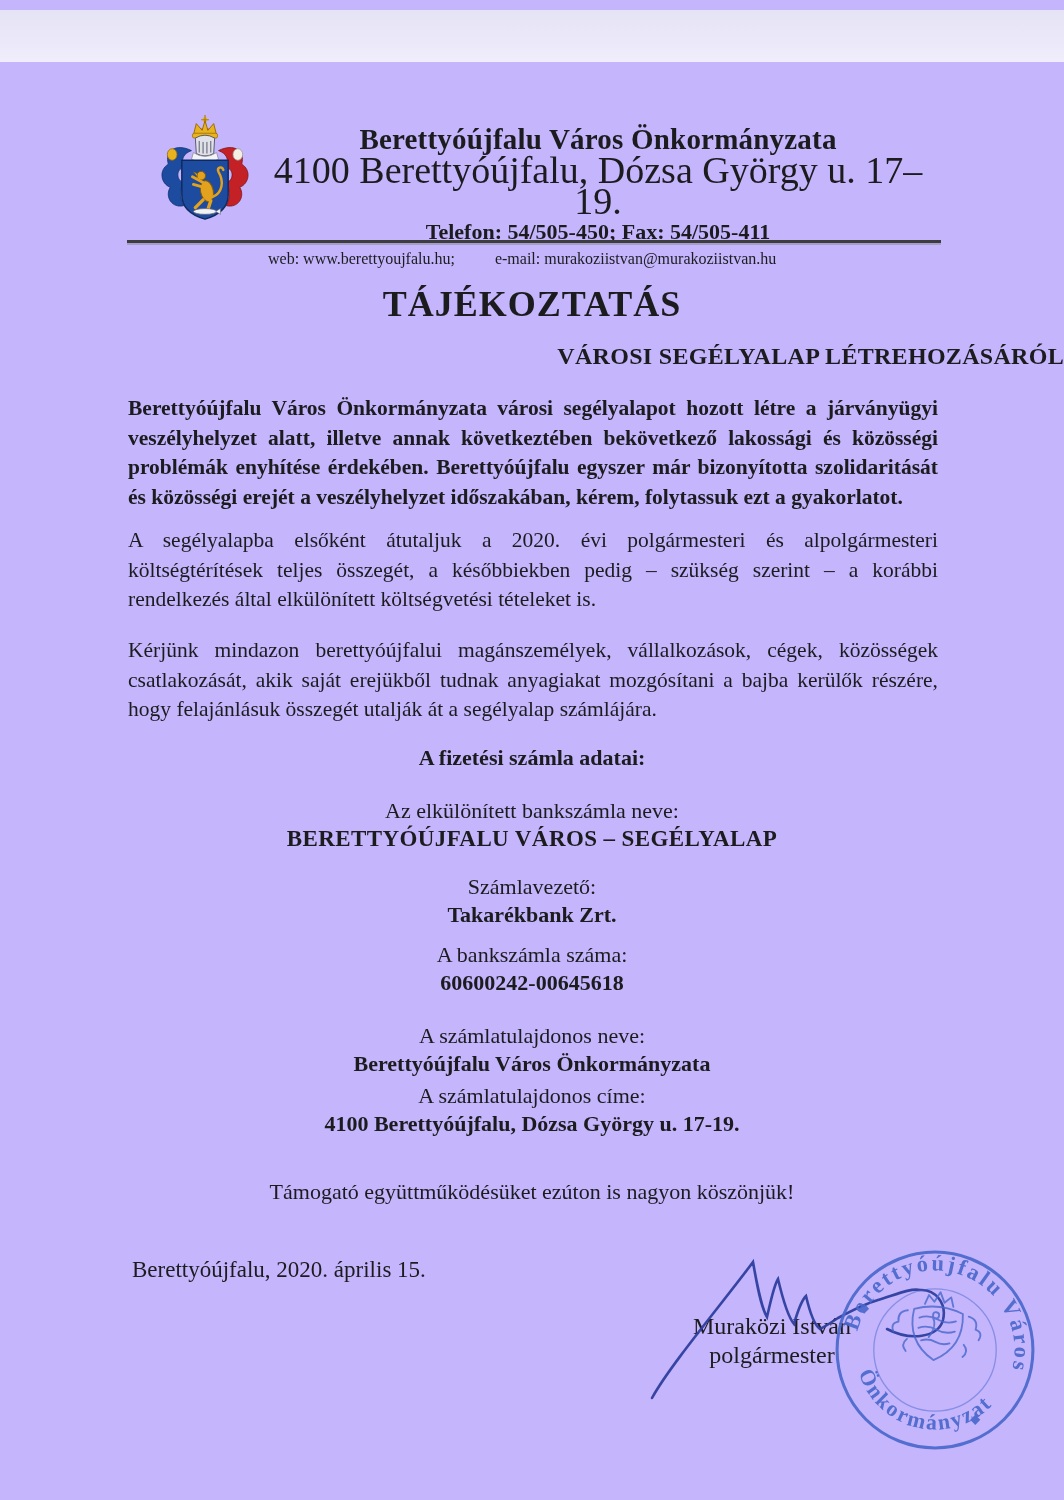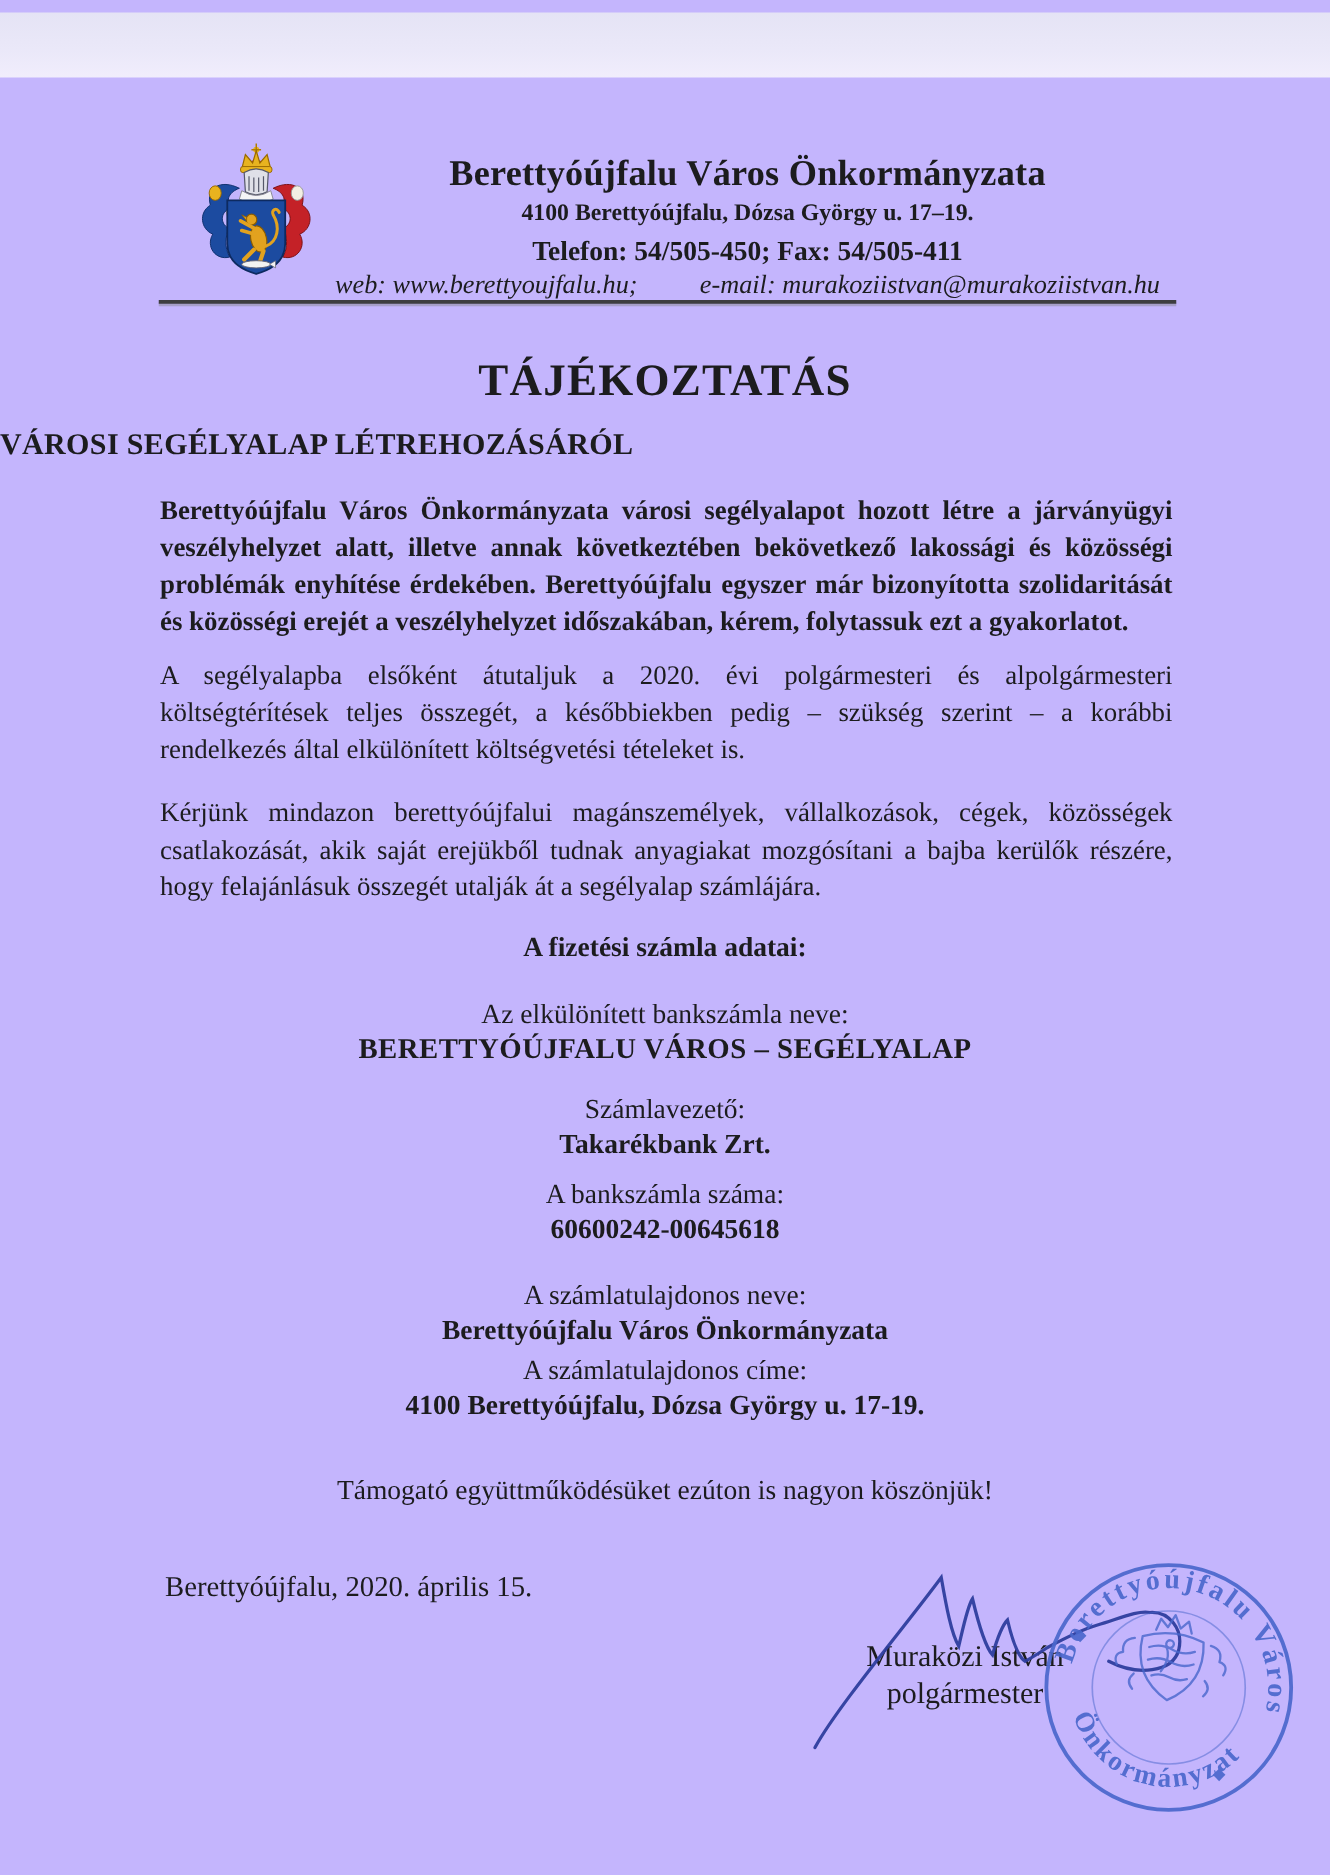--- a/index.html
+++ b/index.html
@@ -13,33 +13,33 @@
     overflow:hidden;
   }
   .scan-band {
     position:absolute; left:0; top:10px; width:100%; height:52px;
     background:linear-gradient(180deg,#edeff3 0%, #f4f5f8 60%, #fcfbfc 100%);
     opacity:.8;
   }
   .letterhead-logo { position:absolute; left:146px; top:112px; width:118px; height:112px; }
   .head-text { position:absolute; left:268px; top:124px; width:660px; text-align:center; }
   .org  { font-size:29px; font-weight:bold; line-height:31px; letter-spacing:.2px; }
-  .addr { font-size:19px; font-weight:bold; line-height:31px; }
+  .addr { font-size:38px; font-weight:normal; line-height:31px; }
   .tel  { font-size:22px; font-weight:bold; line-height:29px; }
-  .web  { font-size:21px; line-height:25px; display:flex; justify-content:space-between; gap:40px;font-style:italic; }
+  .web  { font-size:16px; line-height:25px; display:flex; justify-content:flex-start; gap:40px; }
   .rule {
     position:absolute; left:127px; top:240px; width:814px; height:3px;
     background:#3d3d40; box-shadow:0 2px 0 rgba(130,130,135,.45);
   }
   .title {
     position:absolute; left:0; top:283px; width:100%; text-align:center;
     font-size:36px; font-weight:bold; letter-spacing:1px;
   }
   .subtitle {
-    position:absolute; left:0; top:343px; width:100%; text-align:left;
+    position:absolute; left:0; top:343px; width:100%; text-align:right;
     font-size:24px; font-weight:bold; letter-spacing:.3px;
   }
   .para {
     position:absolute; left:128px; width:810px;
     font-size:21.5px; line-height:29.5px; text-align:justify;
   }
   .p1 { top:394px;font-weight:bold; } .p2 { top:526px; } .p3 { top:636px; }
   .centerline { position:absolute; left:0; width:100%; text-align:center; font-size:22px; line-height:28px; }
   .acct-head { top:744px; font-weight:bold; }
   .acct-group { position:absolute; left:0; width:100%; text-align:center; font-size:22px; line-height:28px; }

